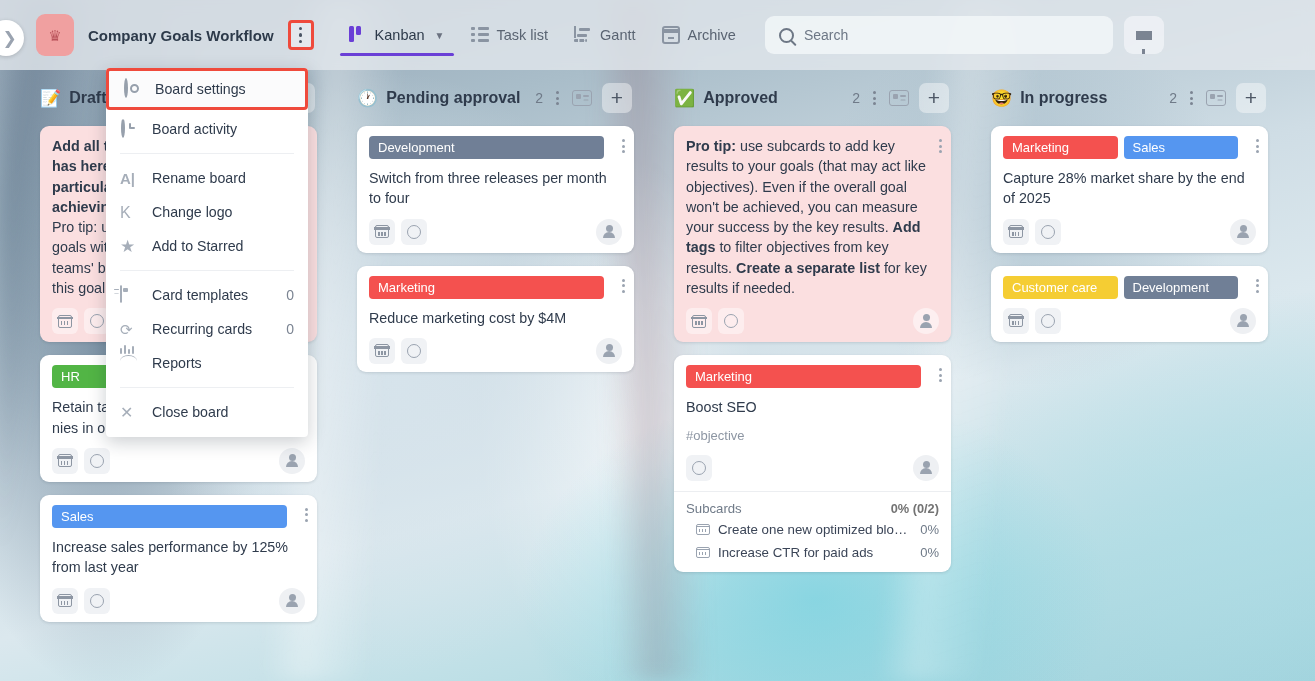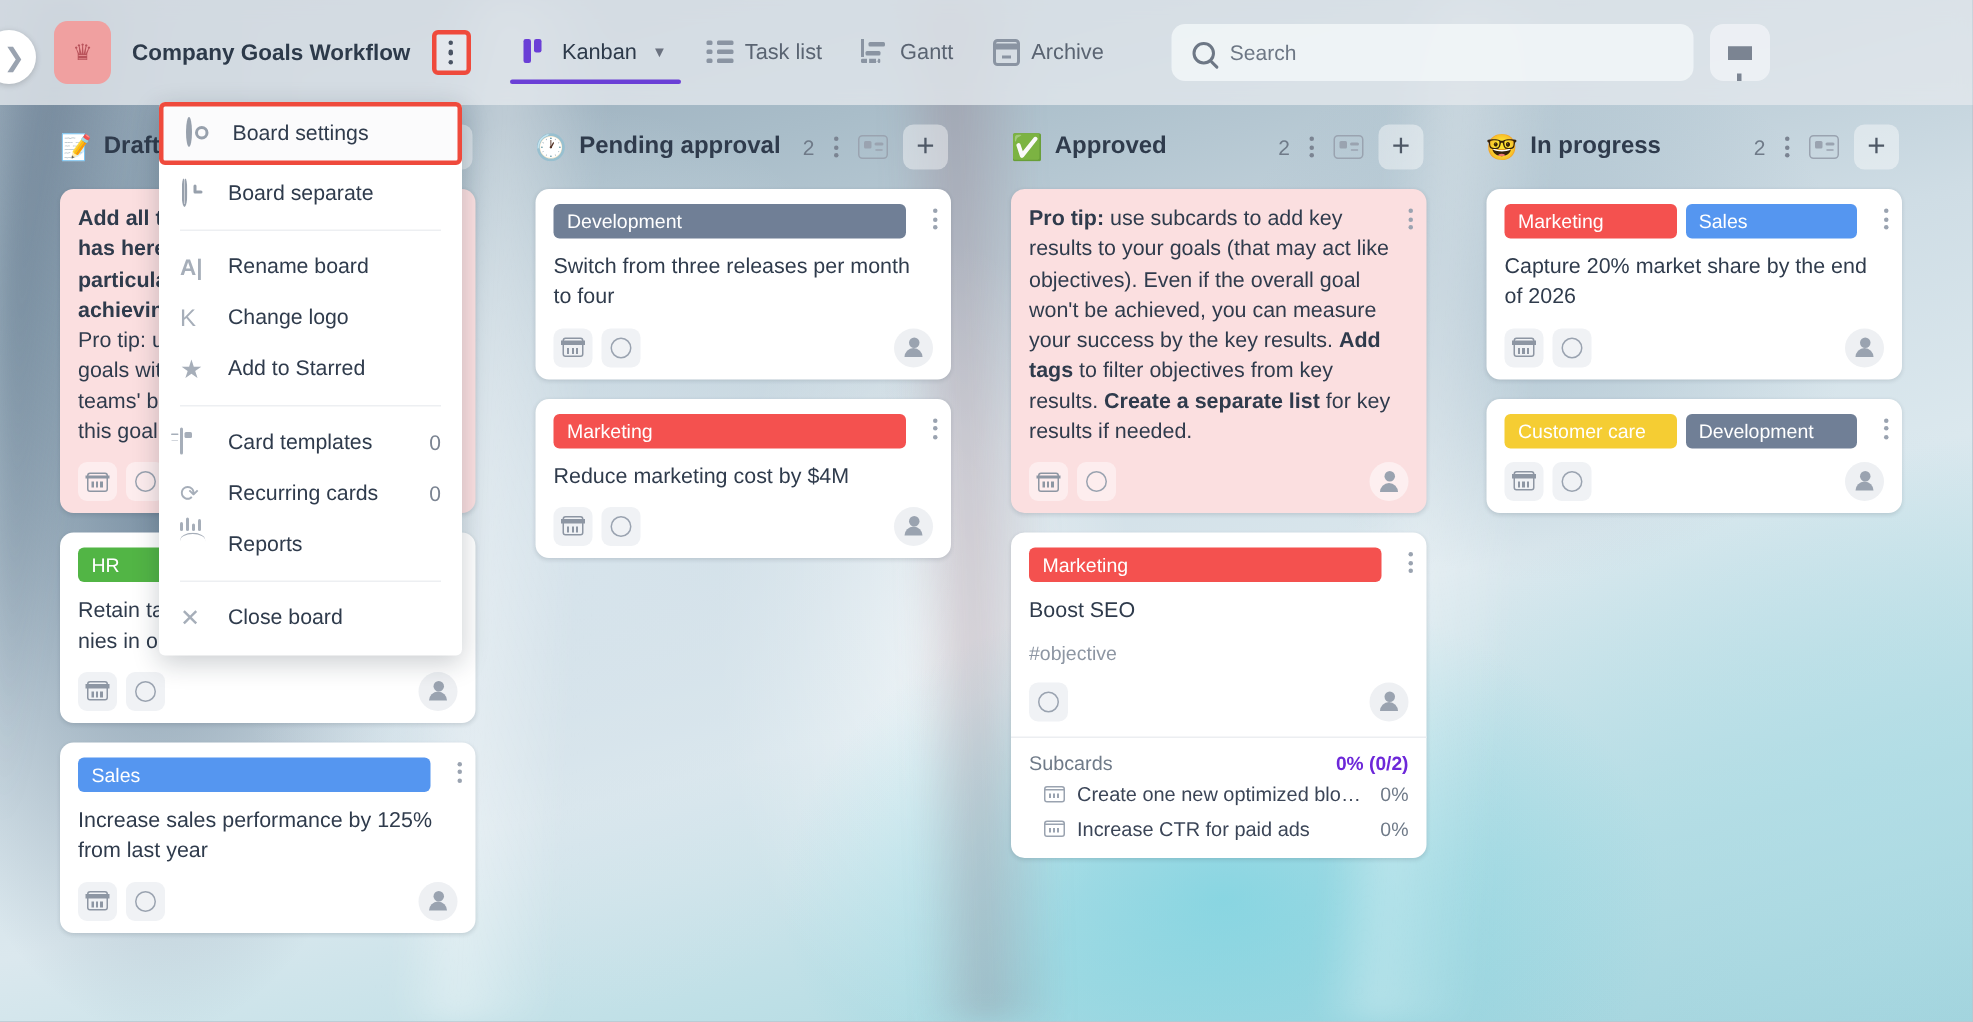--- a/index.html
+++ b/index.html
@@ -100,21 +100,21 @@
   .ico-tasklist b:nth-child(odd){ left:0; width:4px; height:3px; border-radius:1px;}
   .ico-tasklist b:nth-child(even){ left:7px; width:11px; height:3px; border-radius:1px;}
   .ico-tasklist b:nth-child(1),.ico-tasklist b:nth-child(2){ top:1px; }
   .ico-tasklist b:nth-child(3),.ico-tasklist b:nth-child(4){ top:7px; }
   .ico-tasklist b:nth-child(5),.ico-tasklist b:nth-child(6){ top:13px; }
 
   .ico-archive { border:2px solid #8a94a2; border-radius:3px; }
   .ico-archive:before{ content:""; position:absolute; left:-1px; top:1px; right:-1px; height:4px; background:#8a94a2; }
   .ico-archive:after{ content:""; position:absolute; left:4px; bottom:3px; width:6px; height:2px; background:#8a94a2; }
 
-  .search-wrap { margin-left: 32px; flex: 0 0 auto; }
+  .search-wrap { margin-left: 16px; flex: 0 0 auto; }
   .search-box {
     width: 348px; height: 38px; border-radius: 9px;
     background: rgba(247,249,251,0.72);
     display: flex; align-items: center; gap: 10px; padding: 0 14px;
   }
   .search-input {
     border: none; background: transparent; outline: none;
     font-family: "Liberation Sans", sans-serif; font-size: 14px; color: #36404e;
     width: 100%;
   }
@@ -208,21 +208,21 @@
     position:absolute; margin-top:7px;
   }
   .avatar { position: relative; overflow: hidden; }
 
   
   .subcards-head {
     display:flex; align-items:center; justify-content:space-between;
     border-top: 1px solid #eceef1; margin: 10px -12px 0 -12px; padding: 9px 12px 2px 12px;
     font-size: 13.2px; color: #6f7a88;
   }
-  .subcards-pct { color: #6d28d9; font-weight: bold; font-size: 12.8px; }
+  .subcards-pct { color: #737373; font-weight: bold; font-size: 12.8px; }
   .subrow { display:flex; align-items:center; gap:8px; padding: 4px 0 4px 10px; }
   .subrow .label { font-size: 13.3px; color: #3b4557; flex: 1 1 auto; white-space: nowrap; overflow: hidden; text-overflow: ellipsis; }
   .subrow .pct { font-size: 13px; color: #6f7a88; flex:0 0 auto; }
   .mini-card { width:14px;height:11px;border:1.4px solid #9aa3b0;border-radius:2px;position:relative;flex:0 0 auto;}
   .mini-card:before{content:"";position:absolute;left:-1.4px;right:-1.4px;top:1.2px;height:1.6px;background:#9aa3b0;}
   .mini-card:after{content:"";position:absolute;left:1.6px;bottom:1.4px;width:7px;height:3px;
                    background:repeating-linear-gradient(90deg,#9aa3b0 0 1.4px,transparent 1.4px 2.8px);}
 
   
   #menu {
@@ -562,21 +562,21 @@
     <div class="card">
       <span class="card-kebab">
           <i></i>
           <i></i>
           <i></i>
         </span>
       <div class="tags">
         <span class="tag" style="background: rgb(244, 81, 79);">Marketing</span>
         <span class="tag" style="background: rgb(85, 150, 240);">Sales</span>
       </div>
-      <div class="card-text">Capture 20% market share by the end of 2026</div>
+      <div class="card-text">Capture 28% market share by the end of 2025</div>
       <div class="card-foot">
         <span class="fi">
             <span class="cal"></span>
           </span>
         <span class="fi">
             <span class="circ"></span>
           </span>
         <span class="avatar"></span>
       </div>
     </div>
@@ -605,21 +605,21 @@
 
 </div>
 
 <div id="menu">
   <div class="mi first">
     <span class="mico"><span class="gear"></span></span>
     <span class="mi-label">Board settings</span>
   </div>
   <div class="mi">
     <span class="mico"><span class="hist"></span></span>
-    <span class="mi-label">Board separate</span>
+    <span class="mi-label">Board activity</span>
   </div>
 
   <div class="sep"></div>
 
   <div class="mi">
     <span class="mico rename">A|</span>
     <span class="mi-label">Rename board</span>
   </div>
   <div class="mi">
     <span class="mico klogo">K</span>

